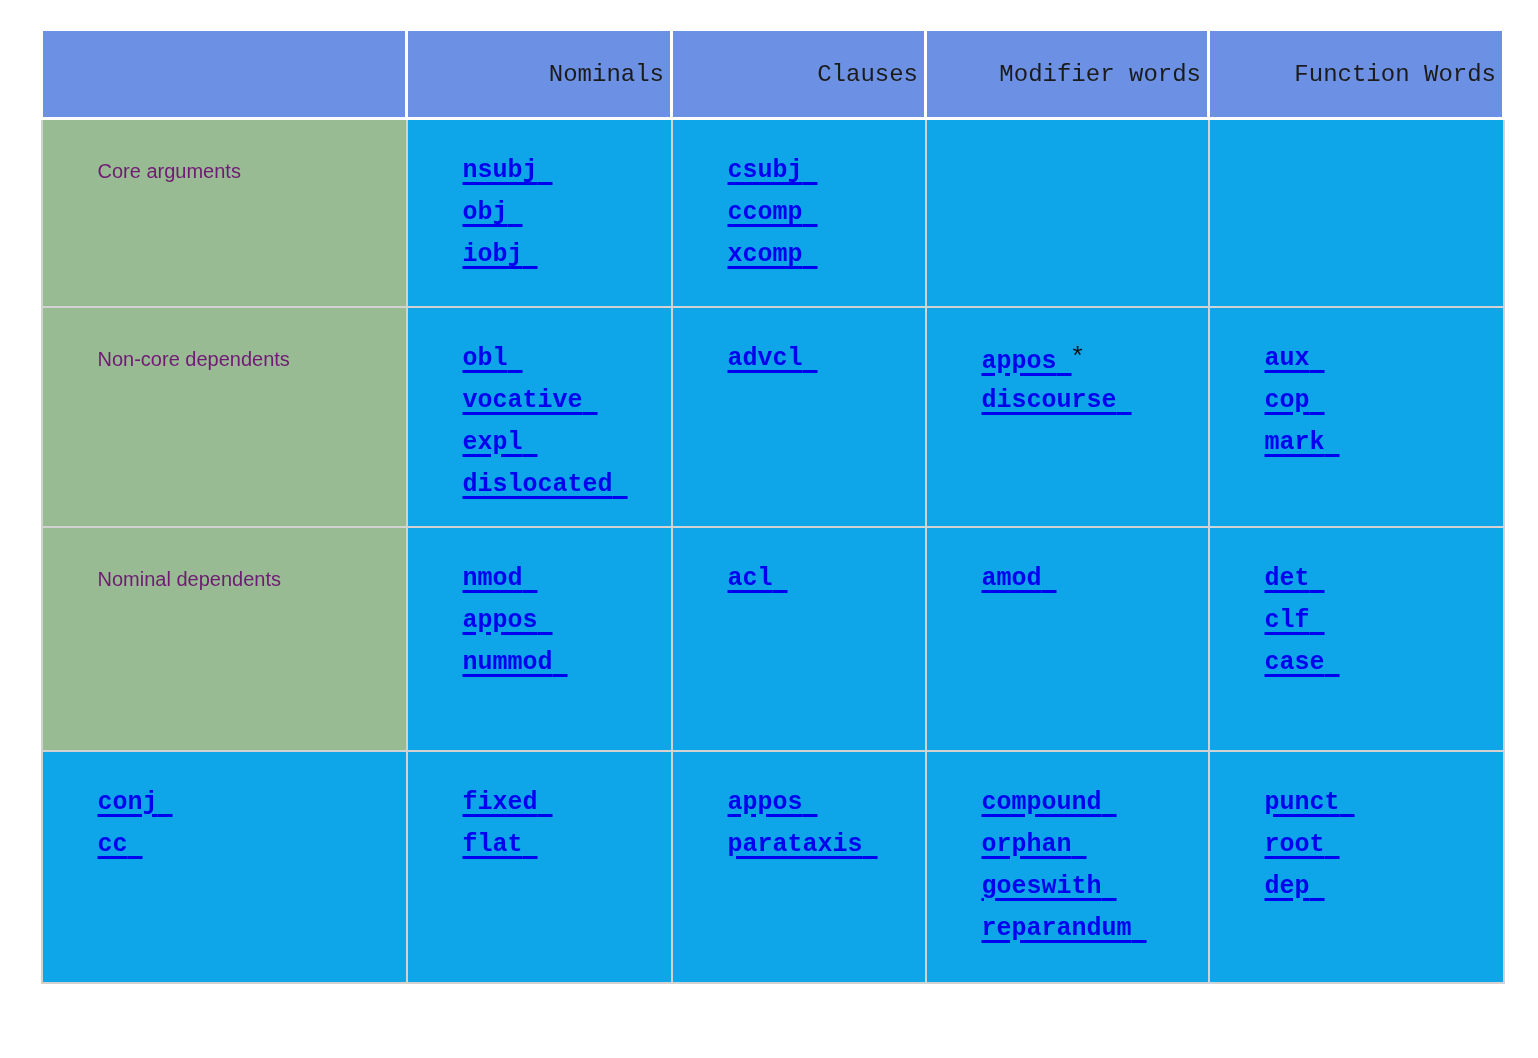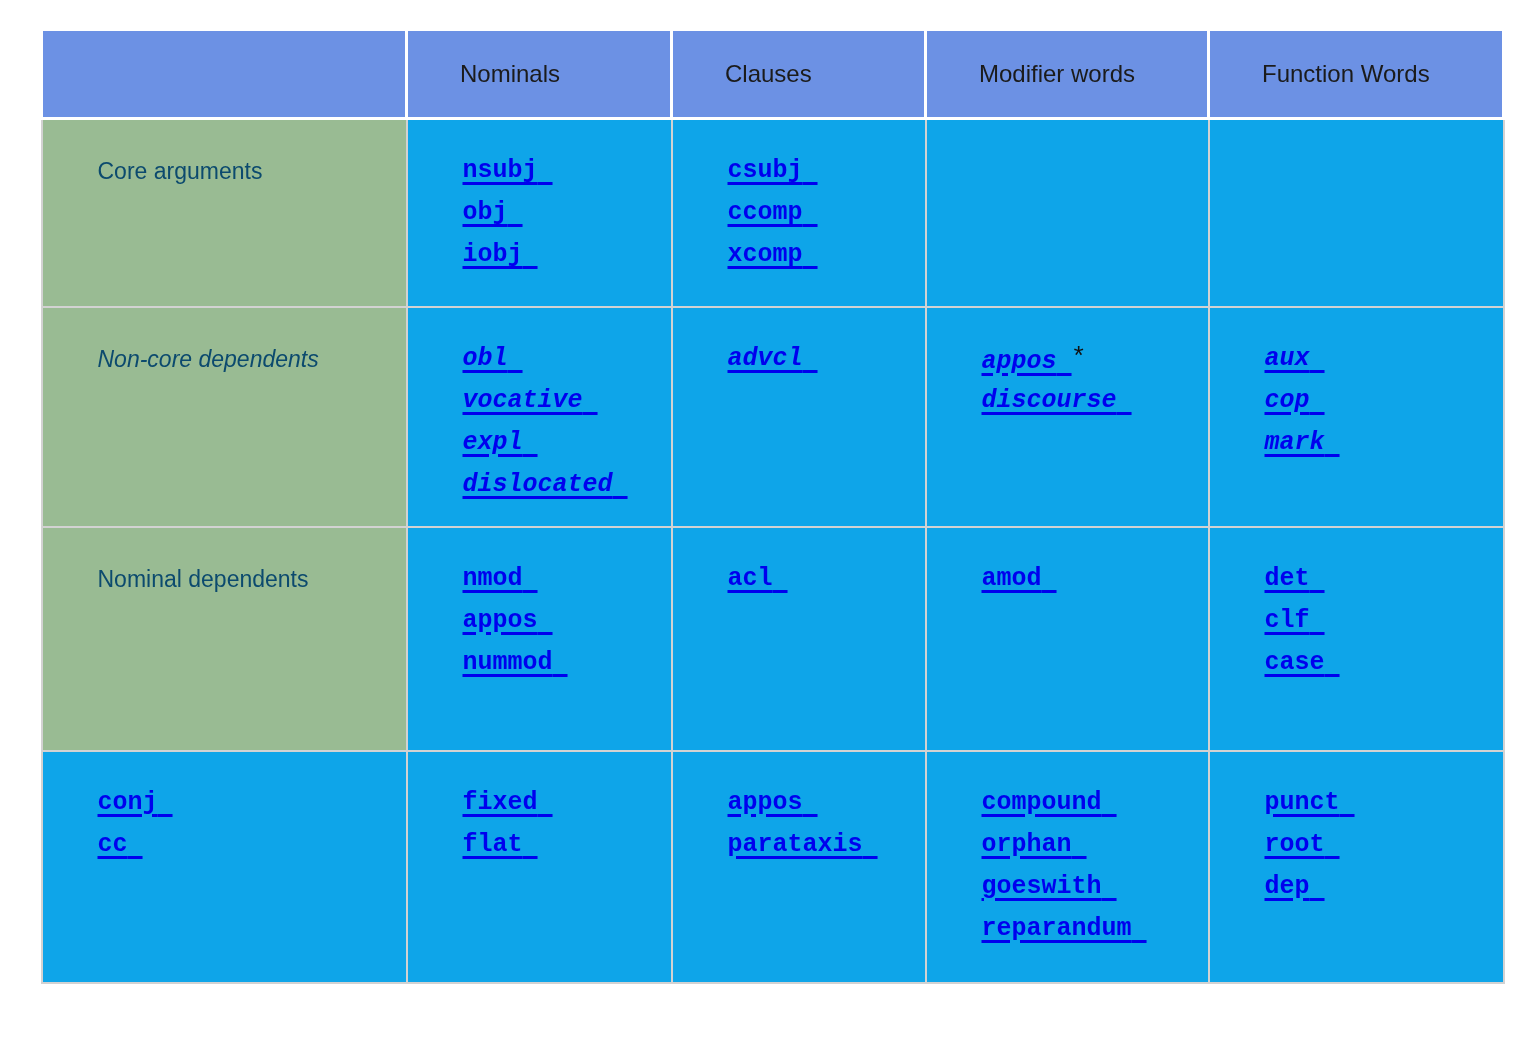--- a/index.html
+++ b/index.html
@@ -8,36 +8,36 @@
     font-family:"Liberation Sans", sans-serif; color:#1b1b1b;
   }
   table.ud {
     border-collapse:collapse; table-layout:fixed;
     width:1462px; margin:28px 0 0 40px;
   }
   col.c0{width:365px} col.c1{width:265px} col.c2{width:254px} col.c3{width:283px} col.c4{width:295px}
   th,td { box-sizing:border-box; }
   tr.hrow1 { height:89px; }
   tr.rcore { height:188px; }
-  tr.rnoncore { height:168px;font-style:italic; }
+  tr.rnoncore { height:168px; }
   tr.rnominal { height:224px; }
   tr.hrow2 { height:94px; }
   tr.rbottom { height:232px;margin-left:21px; }
   th.blue {
     background:#6C91E4; border:3px solid #ffffff;
-    font-weight:400; font-size:24px; text-align:left;
-    padding:0 6px 0 52px; vertical-align:middle; color:#1b1b1b;
+    font-weight:400; font-size:24px; text-align:right;
+    padding:0 6px 0 52px; vertical-align:middle; color:#1b1b1b;font-family:Liberation Mono, monospace;
   }
   td.cell, td.green {
     border:2px solid #d2d2d2; vertical-align:top;
     padding:30px 8px 20px 55px; background:#0ea5e9;
   }
   td.green { background:#99BB93; }
   .line { line-height:42px; height:42px; white-space:nowrap; }
-  .lbl { font-size:23px; color:#0c4a6e; }
+  .lbl { font-size:20px; color:#701a75; }
   a.rel {
     font-family:"Liberation Mono","DejaVu Sans Mono",monospace;
     font-weight:700; font-size:25px; color:#0000EE;
     text-decoration:underline; text-decoration-thickness:2.5px;
     text-underline-offset:5px; cursor:pointer;
   }
   a.rel::after { content:"\00a0"; }
   span.note {
     font-family:"Liberation Sans",sans-serif; font-size:26px; color:#111111;
     position:relative; top:-4px; margin-left:1px;

